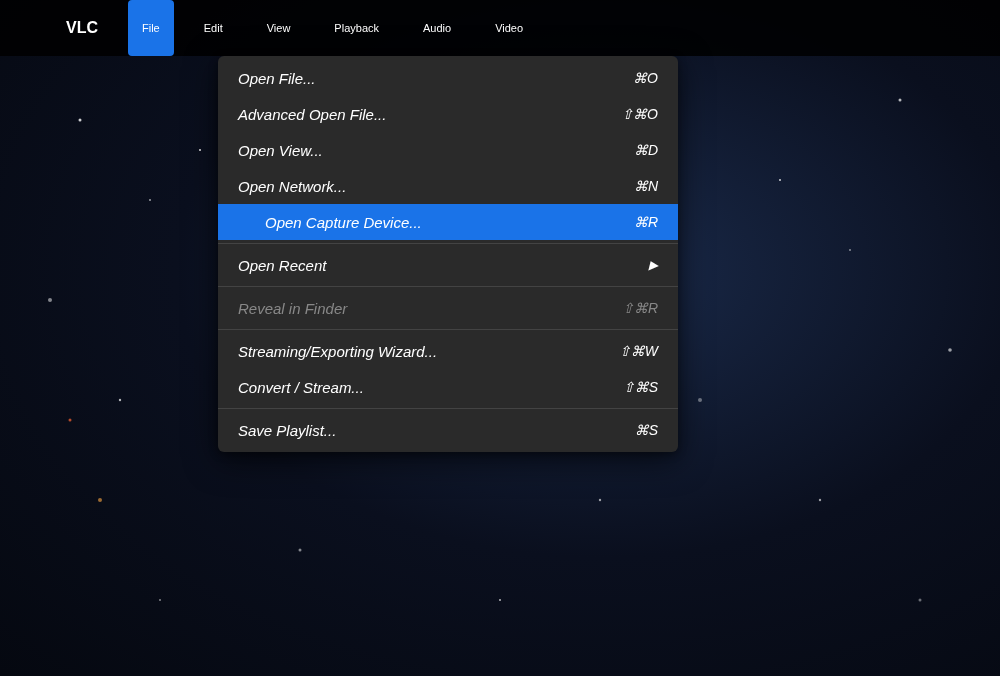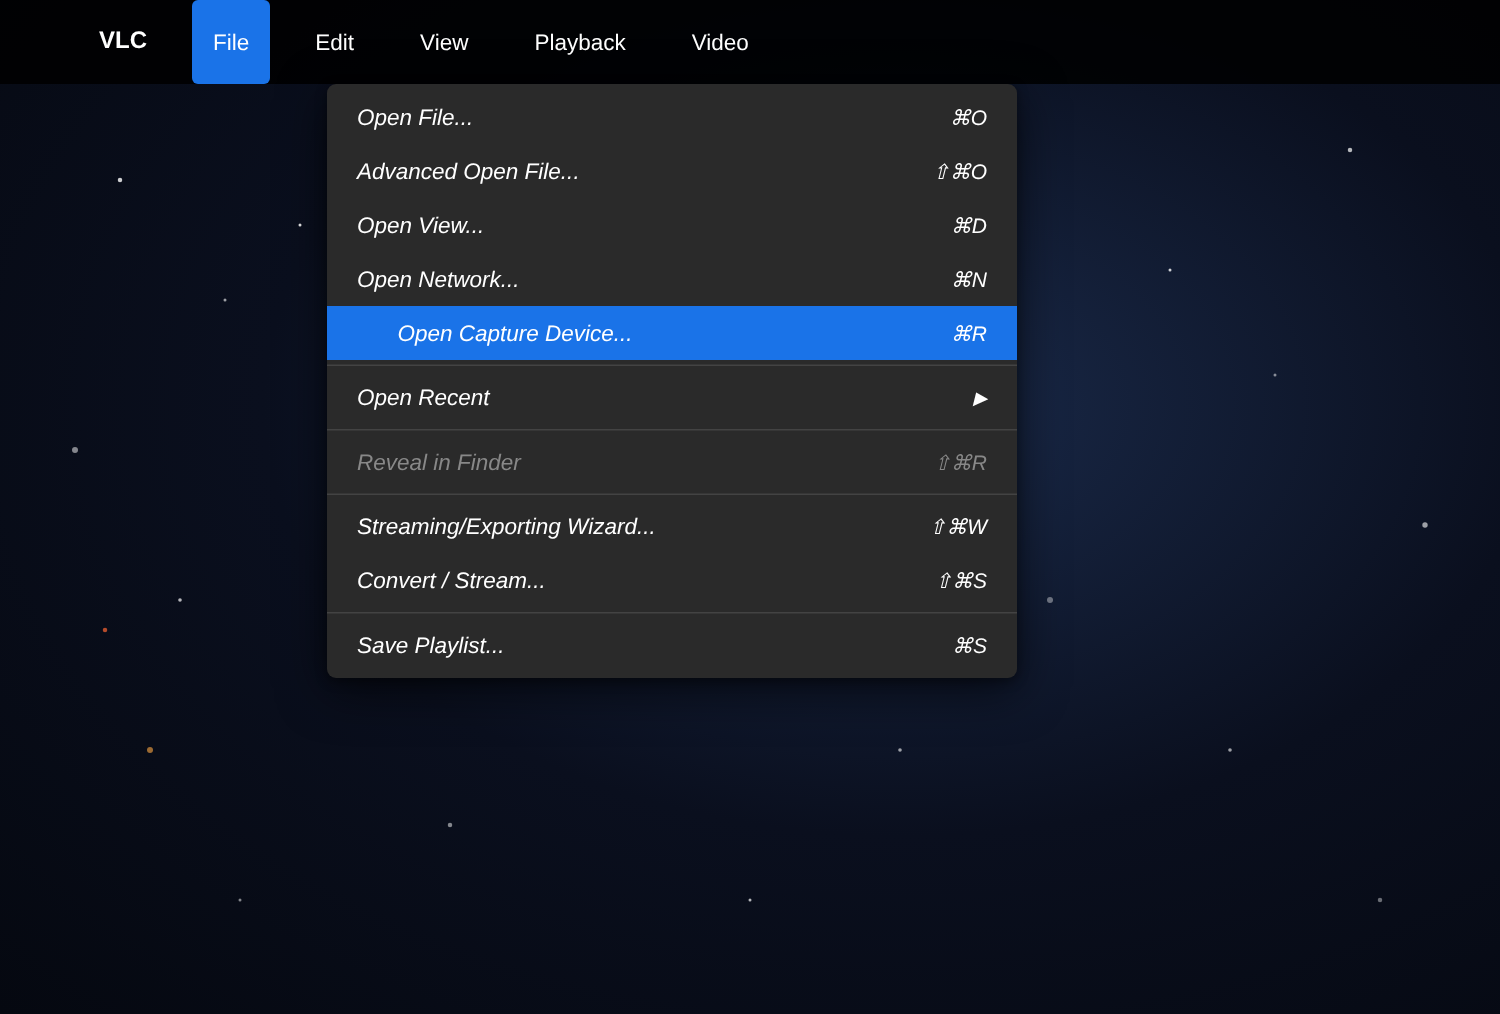--- a/index.html
+++ b/index.html
@@ -42,21 +42,21 @@
       padding: 0 8px;
       gap: 16px;
     }
 
     .menubar-item {
       padding: 0 14px;
       height: 56px;
       display: flex;
       align-items: center;
       color: white;
-      font-size: 15px;
+      font-size: 11px;
       cursor: pointer;
       white-space: nowrap;
       border-radius: 4px;
     }
 
     .menubar-item.active {
       background: #1a73e8;
       border-radius: 4px;
     }
 
@@ -178,20 +178,23 @@
   <div class="menubar-item">
     <span>Edit</span>
   </div>
   <div class="menubar-item">
     <span>View</span>
   </div>
   <div class="menubar-item">
     <span>Playback</span>
   </div>
   <div class="menubar-item">
+    <span>Audio</span>
+  </div>
+  <div class="menubar-item">
     <span>Video</span>
   </div>
 </div>
 
 <div class="dropdown-container">
   <div class="dropdown-menu">
 
     <div class="menu-item">
       <span class="menu-item-label">Open File...</span>
       <span class="menu-item-shortcut">⌘O</span>

